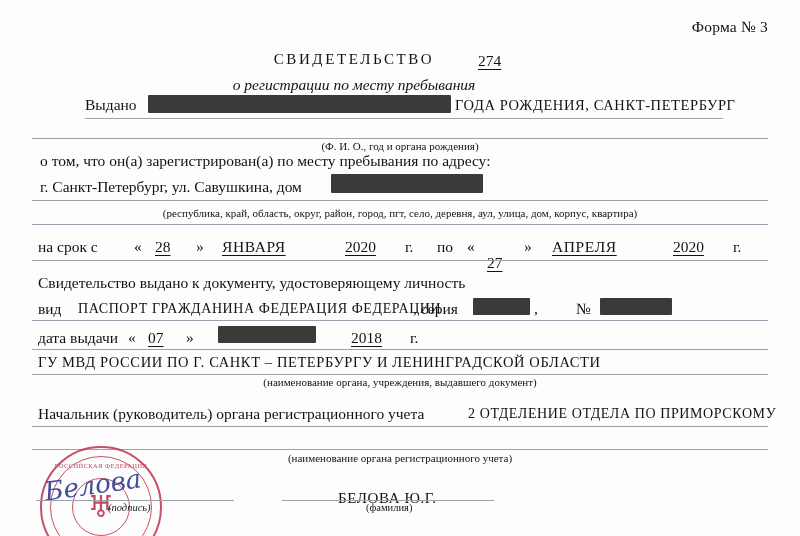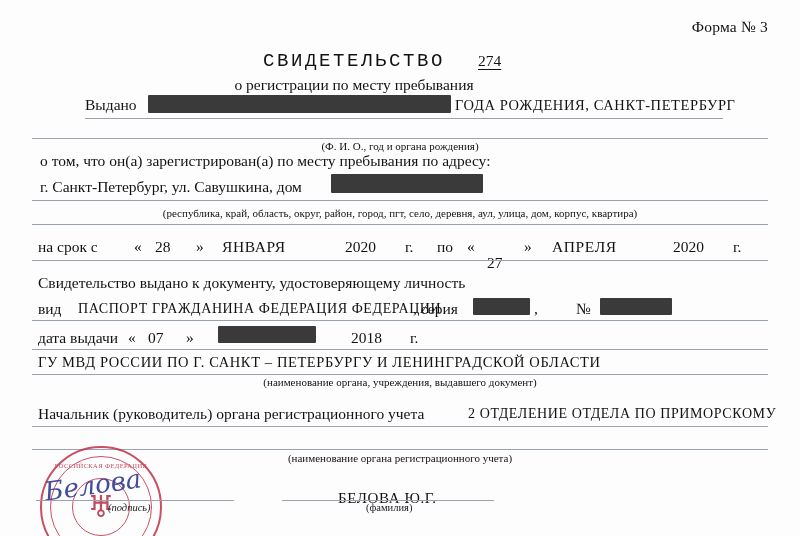--- a/index.html
+++ b/index.html
@@ -27,42 +27,42 @@
     text-align: right;
   }
   .title-block {
     position: absolute;
     top: 50px;
     left: 0;
     width: 800px;
     text-align: center;
   }
   .title-main {
-    font-size: 19px;
+    font-size: 15px;
     letter-spacing: 2.6px;
     display: inline-block;
     position: relative;
     left: -46px;
-    font-family: Liberation Mono, monospace;
   }
   .title-number {
     position: absolute;
     left: 478px;
     top: 52px;
     font-size: 15.5px;
     text-decoration: underline;
     text-underline-offset: 3px;
   }
   .title-sub {
     position: absolute;
     top: 76px;
     left: 0;
     width: 800px;
     text-align: center;
     font-size: 15.5px;
+    font-style: italic;
   }
   .title-sub span {
     position: relative;
     left: -46px;
   }
 
   .line {
     position: absolute;
     border-bottom: 1px solid #9aa3ad;
     height: 0;
@@ -83,20 +83,21 @@
   .center-cap {
     position: absolute;
     width: 800px;
     text-align: center;
     font-size: 11px;
   }
   .quote {
     font-size: 15.5px;
   }
   .ul {
+    text-decoration: underline;
     text-underline-offset: 3px;
   }
 
   
   .stamp {
     position: absolute;
     left: 40px;
     top: 446px;
     width: 118px;
     height: 118px;

